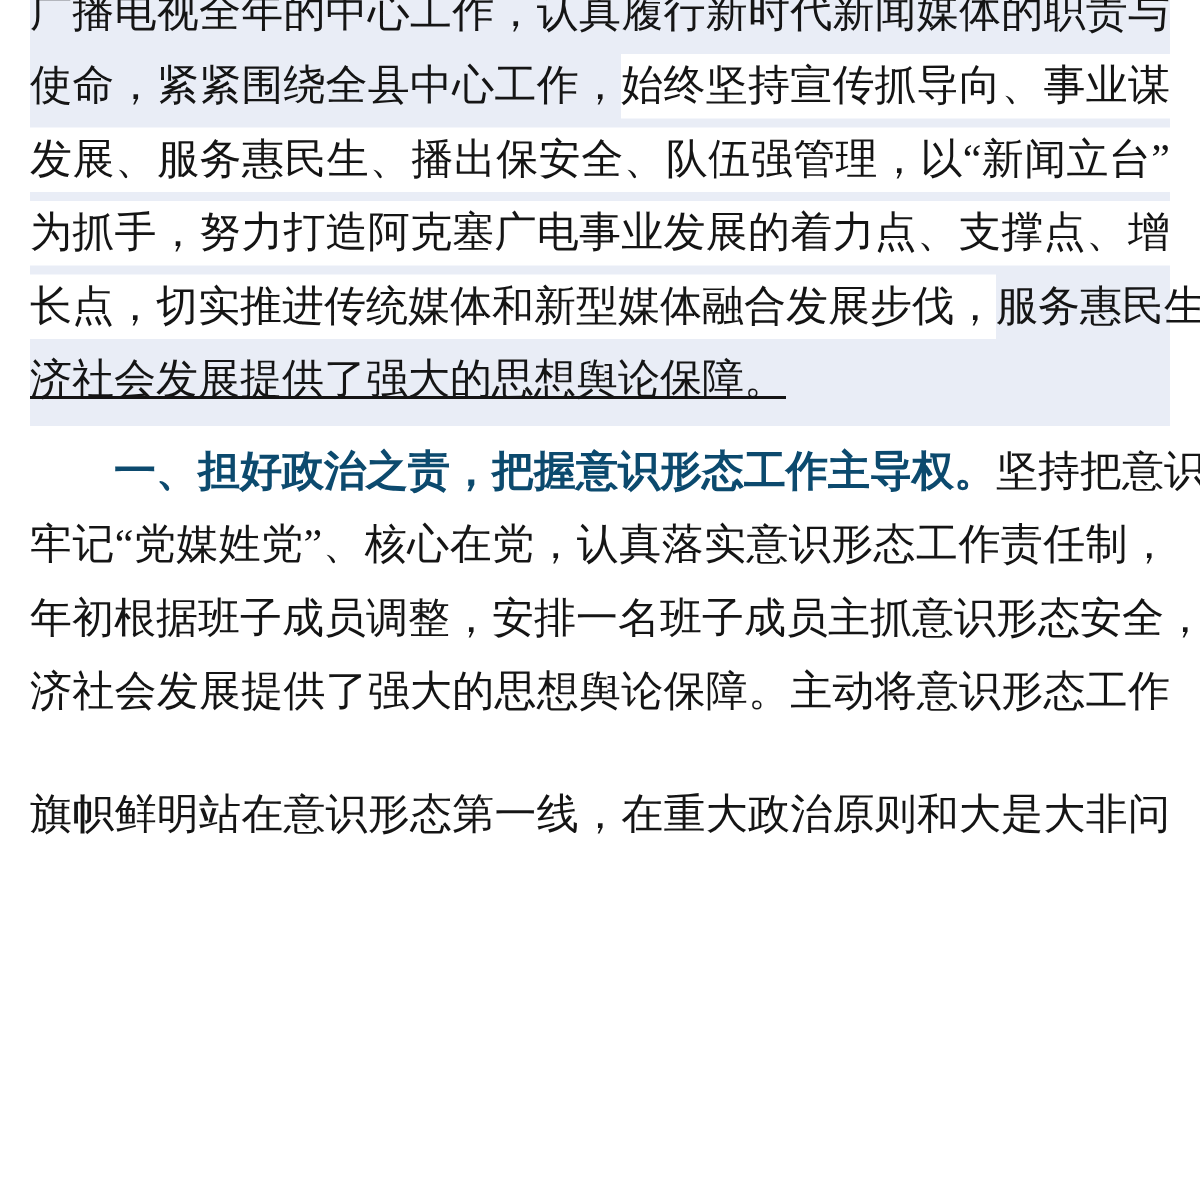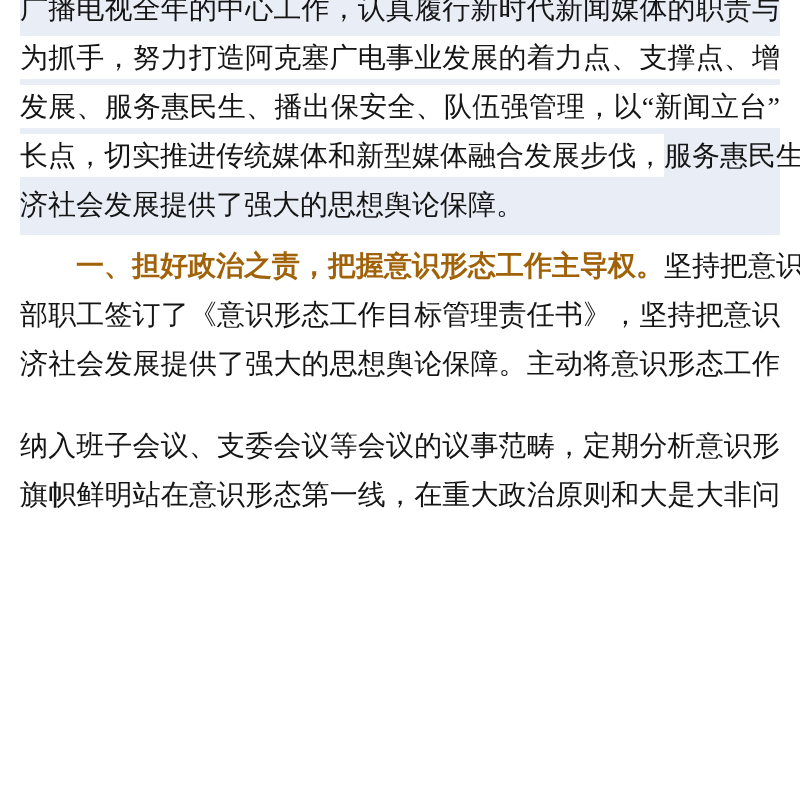--- a/index.html
+++ b/index.html
@@ -31,49 +31,51 @@
     font-size: 28px;
     text-align: justify;
     text-align-last: justify;
     text-justify: inter-character;
     white-space: nowrap;
     letter-spacing: 0;
   }
   .line.no-just {
     text-align: left;
     text-align-last: auto;
+    text-decoration: underline;
   }
   .line.indent { text-indent: 56px; }
   .run { background: transparent; }
   .hl {
     background: var(--highlight, #ffffff);
     padding: 6px 0;
   }
-  .bold { font-weight: bold; color: #a16207; }
+  .bold { font-weight: bold; color: #0c4a6e; }
   .para-gap { height: 33px; }
 </style>
 </head>
 <body>
 
 <div class="doc">
 
   <div class="para para-shaded">
     <div class="line"><span class="run">广播电视全年的中心工作，认真履行新时代新闻媒体的职责与</span></div>
+    <div class="line"><span class="run">使命，紧紧围绕全县中心工作，</span><span class="run hl">始终坚持宣传抓导向、事业谋</span></div>
+    <div class="line"><span class="run hl">发展、服务惠民生、播出保安全、队伍强管理，以“新闻立台”</span></div>
     <div class="line"><span class="run hl">为抓手，努力打造阿克塞广电事业发展的着力点、支撑点、增</span></div>
-    <div class="line"><span class="run hl">发展、服务惠民生、播出保安全、队伍强管理，以“新闻立台”</span></div>
     <div class="line"><span class="run hl">长点，切实推进传统媒体和新型媒体融合发展步伐，</span><span class="run">服务惠民生</span></div>
     <div class="line no-just"><span class="run">济社会发展提供了强大的思想舆论保障。</span></div>
   </div>
 
   <div class="para para-white p2">
     <div class="line indent"><span class="run bold">一、担好政治之责，把握意识形态工作主导权。</span><span class="run">坚持把意识</span></div>
-    <div class="line"><span class="run">部职工签订了《意识形态工作目标管理责任书》，坚持把意识</span></div>
+    <div class="line"><span class="run">牢记“党媒姓党”、核心在党，认真落实意识形态工作责任制，</span></div>
+    <div class="line"><span class="run">年初根据班子成员调整，安排一名班子成员主抓意识形态安全，</span></div>
     <div class="line"><span class="run">济社会发展提供了强大的思想舆论保障。主动将意识形态工作</span></div>
   </div>
 
   <div class="para-gap"></div>
 
   <div class="para para-white">
-    <div class="line"><span class="run">纳入班子会议、支委会议等会议的议事范畴，定期分析意识形</span></div>
     <div class="line"><span class="run">旗帜鲜明站在意识形态第一线，在重大政治原则和大是大非问</span></div>
   </div>
 
 </div>
 
 </body></html>

